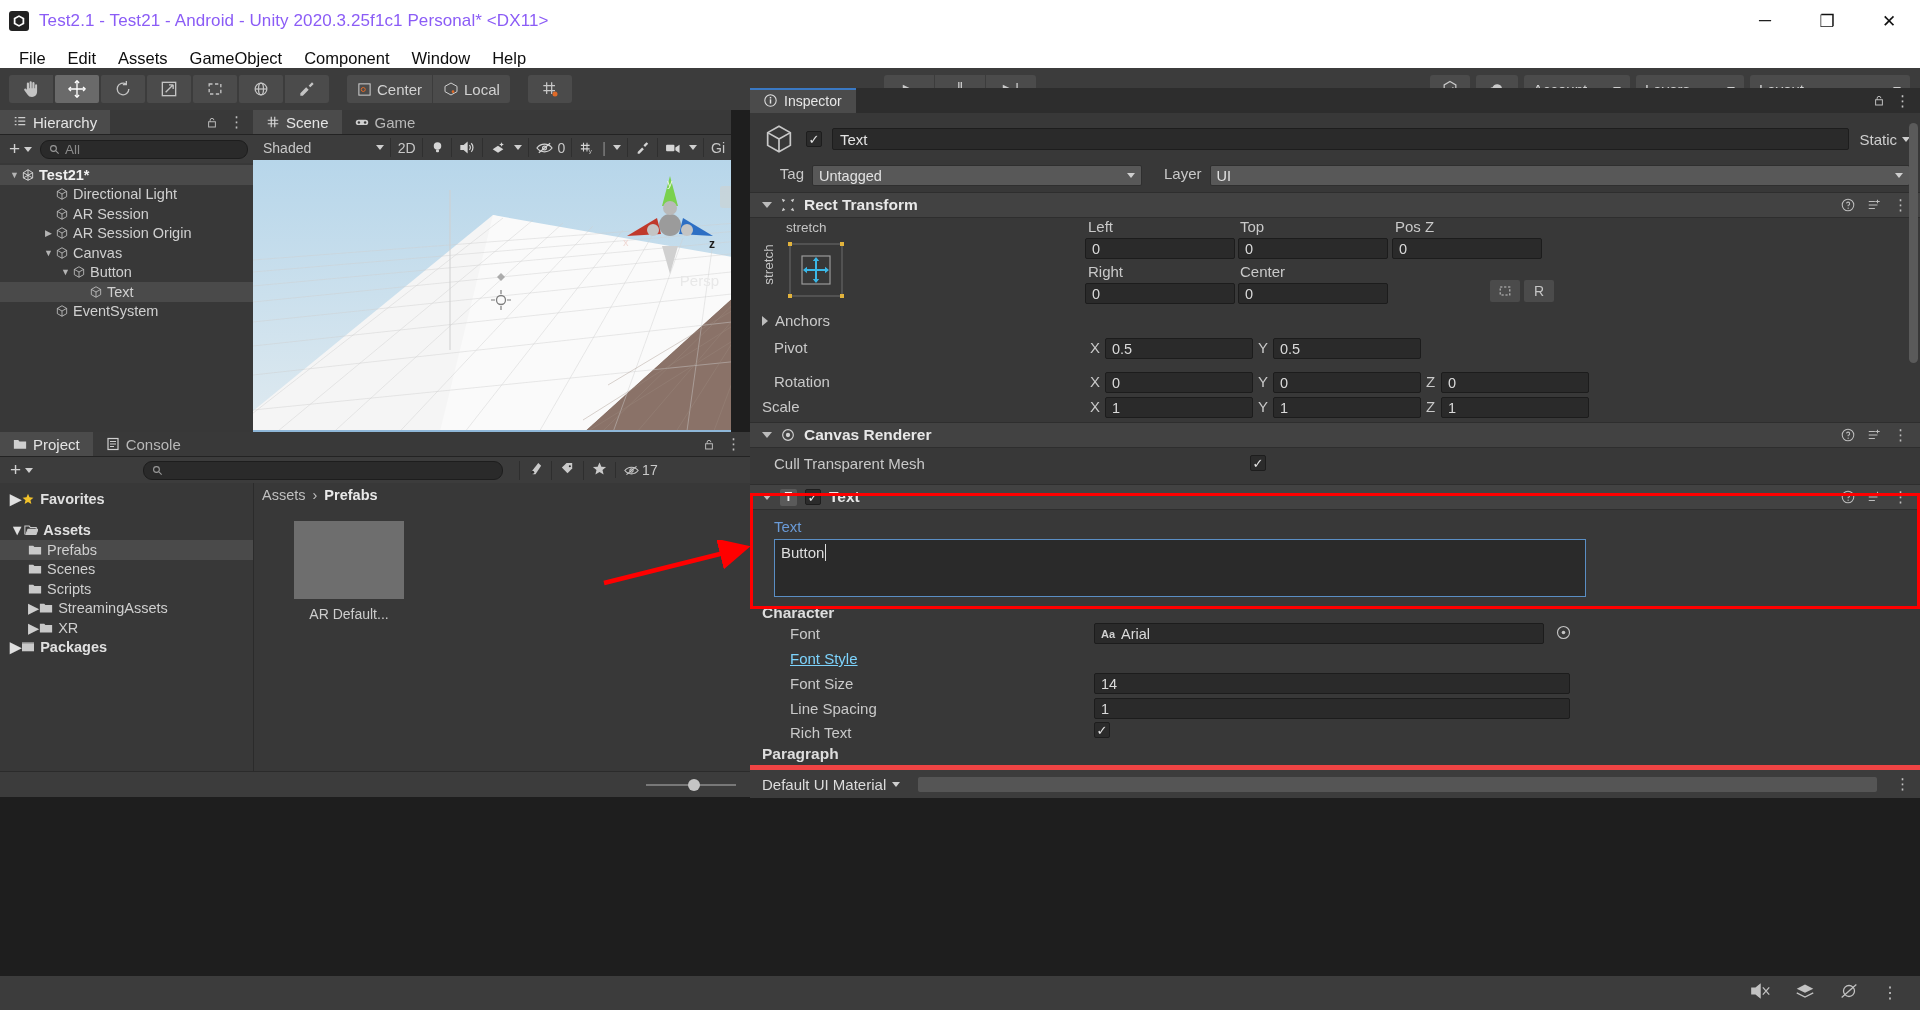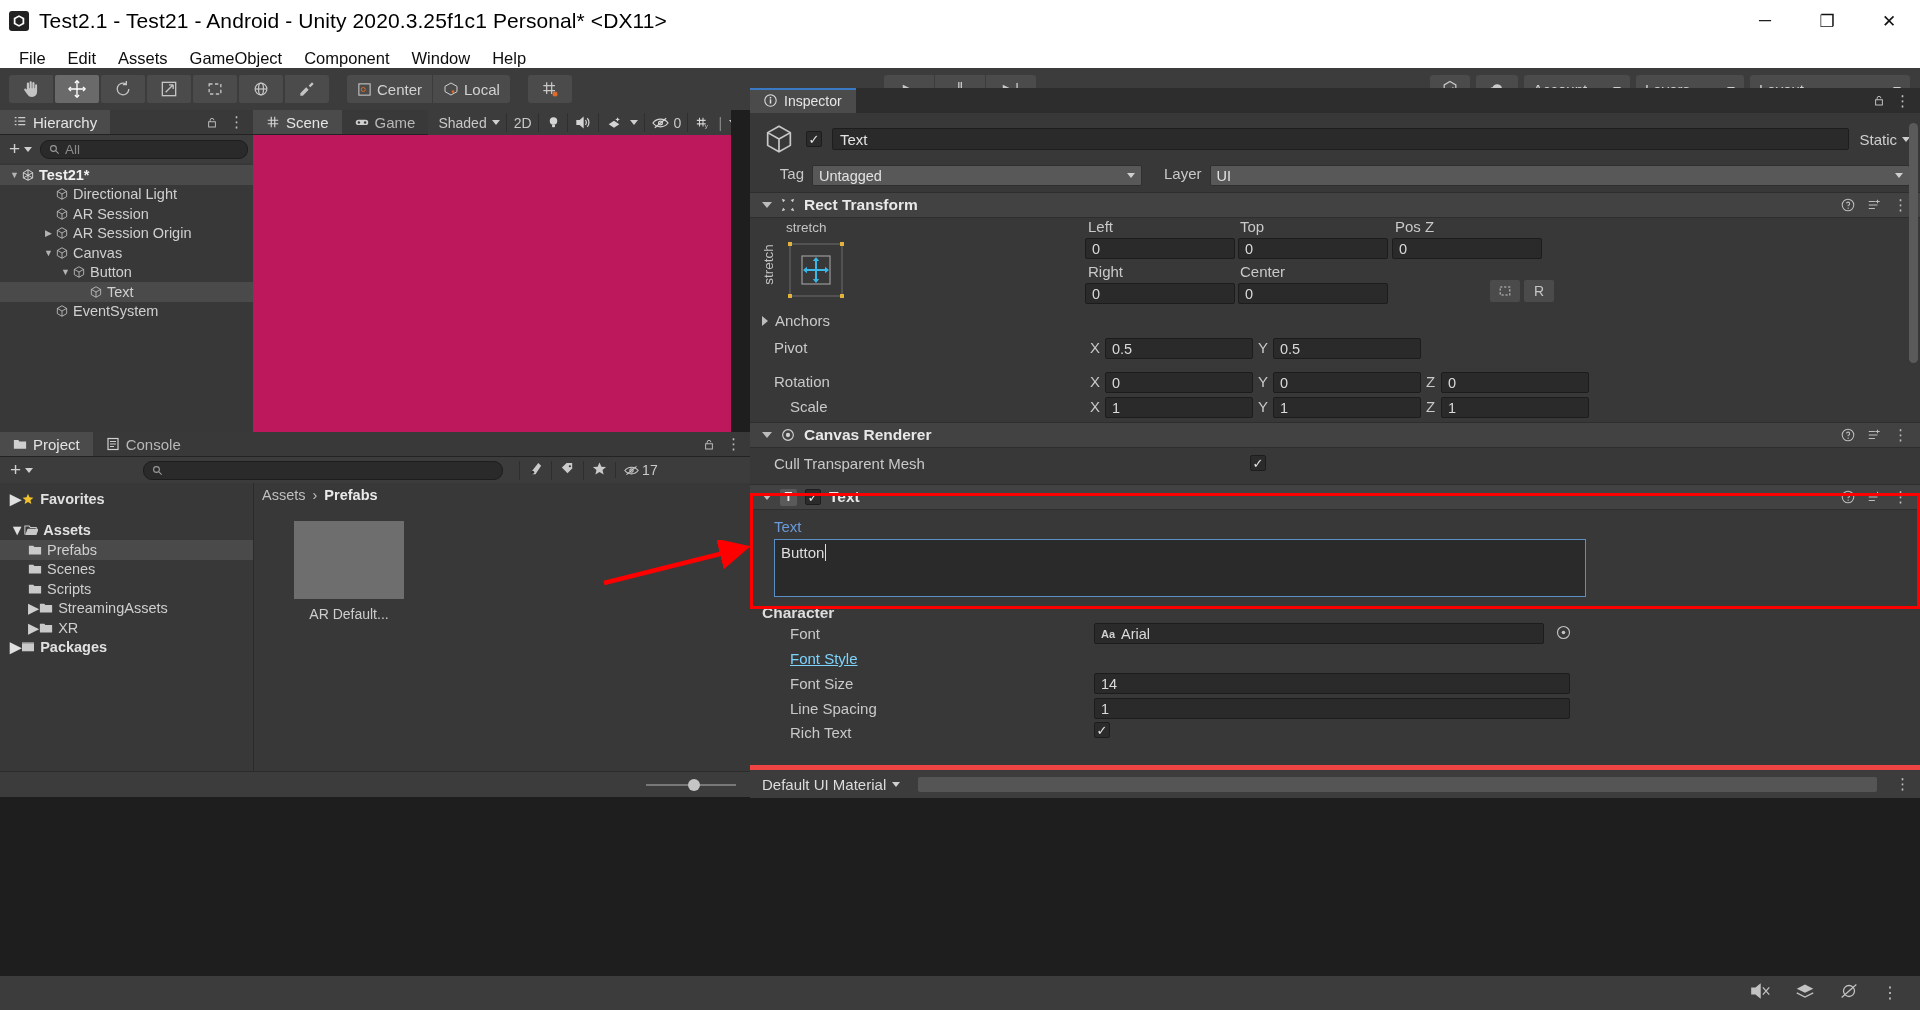--- a/index.html
+++ b/index.html
@@ -17,21 +17,21 @@
     position: absolute; left:0; top:0; width:1920px; height:42px;
     background:#ffffff; color:#000;
     display:flex; align-items:center;
   }
   .titlebar .u-logo {
     width:20px;height:20px;margin-left:9px;margin-right:10px;
     background:#222; border-radius:3px; position:relative;
     display:flex;align-items:center;justify-content:center;
   }
   .titlebar .u-logo svg { width:14px;height:14px; }
-  .titlebar .title-text { font-size:21px; color:#000000; letter-spacing:0.1px;}
+  .titlebar .title-text { font-size:17px; color:#8b5cf6; letter-spacing:0.1px;}
   .win-buttons { margin-left:auto; display:flex; height:42px; }
   .win-btn {
     width:62px;height:42px;display:flex;align-items:center;justify-content:center;
     color:#111; font-size:17px; cursor:default;
   }
 
   
   .menubar {
     position:absolute; left:0; top:42px; width:1920px; height:32px;
     background:#ffffff; display:flex; align-items:center; padding-left:8px;
@@ -128,21 +128,21 @@
   .hrow.selected { background:#4a4a4a; }
   .hrow .tri {
     width:13px; display:flex;align-items:center;justify-content:center;
     color:#b4b4b4; font-size:9px;
   }
   .cube-ico { width:14px;height:14px;margin-right:4px; }
 
   
   .sceneview {
     position:absolute; left:253px; top:110px; width:478px; height:322px;
-    background:#be185d; display:flex; flex-direction:row;
+    background:#be185d; display:flex; flex-direction:column;
   }
   .scene-toolrow {
     height:25px; background:#3c3c3c; display:flex; align-items:center; gap:1px;
     padding-left:4px; overflow:hidden;
   }
   .st-item {
     height:19px; display:flex;align-items:center; gap:5px;
     color:#c8c8c8; font-size:14px; padding:0 6px;
     border-right:1px solid #2f2f2f;
   }
@@ -992,21 +992,21 @@
           </div>
         <div style="position:absolute;left:508px;top:35px;font-size:15px;color:#c9c9c9;">Y</div>
         <div class="num-field" style="position:absolute;left:523px;top:34px;width:148px;">
             <span>0</span>
           </div>
         <div style="position:absolute;left:676px;top:35px;font-size:15px;color:#c9c9c9;">Z</div>
         <div class="num-field" style="position:absolute;left:691px;top:34px;width:148px;">
             <span>0</span>
           </div>
 
-        <div style="position:absolute;left:40px;top:60px;font-size:15px;color:#c9c9c9;">Scale</div>
+        <div style="position:absolute;left:12px;top:60px;font-size:15px;color:#c9c9c9;">Scale</div>
         <div style="position:absolute;left:340px;top:60px;font-size:15px;color:#c9c9c9;">X</div>
         <div class="num-field" style="position:absolute;left:355px;top:59px;width:148px;">
             <span>1</span>
           </div>
         <div style="position:absolute;left:508px;top:60px;font-size:15px;color:#c9c9c9;">Y</div>
         <div class="num-field" style="position:absolute;left:523px;top:59px;width:148px;">
             <span>1</span>
           </div>
         <div style="position:absolute;left:676px;top:60px;font-size:15px;color:#c9c9c9;">Z</div>
         <div class="num-field" style="position:absolute;left:691px;top:59px;width:148px;">
@@ -1089,20 +1089,21 @@
 
         <div style="position:absolute;left:40px;top:75px;font-size:15px;color:#c9c9c9;">Line Spacing</div>
         <div class="num-field" style="position:absolute;left:344px;top:73px;width:476px;">
           <span>1</span>
         </div>
 
         <div style="position:absolute;left:40px;top:99px;font-size:15px;color:#c9c9c9;">Rich Text</div>
         <div class="chk" style="position:absolute;left:344px;top:97px;">✓</div>
       </div>
 
+      <div class="sect-label">Paragraph</div>
 
       <div class="vscroll"></div>
     </div>
 
     <div class="red-box" style="left:0px;top:405px;width:1170px;height:116px;"></div>
   </div>
 
   <div class="insp-footer">
     <div class="mat-drop">
       <span>Default UI Material</span>

